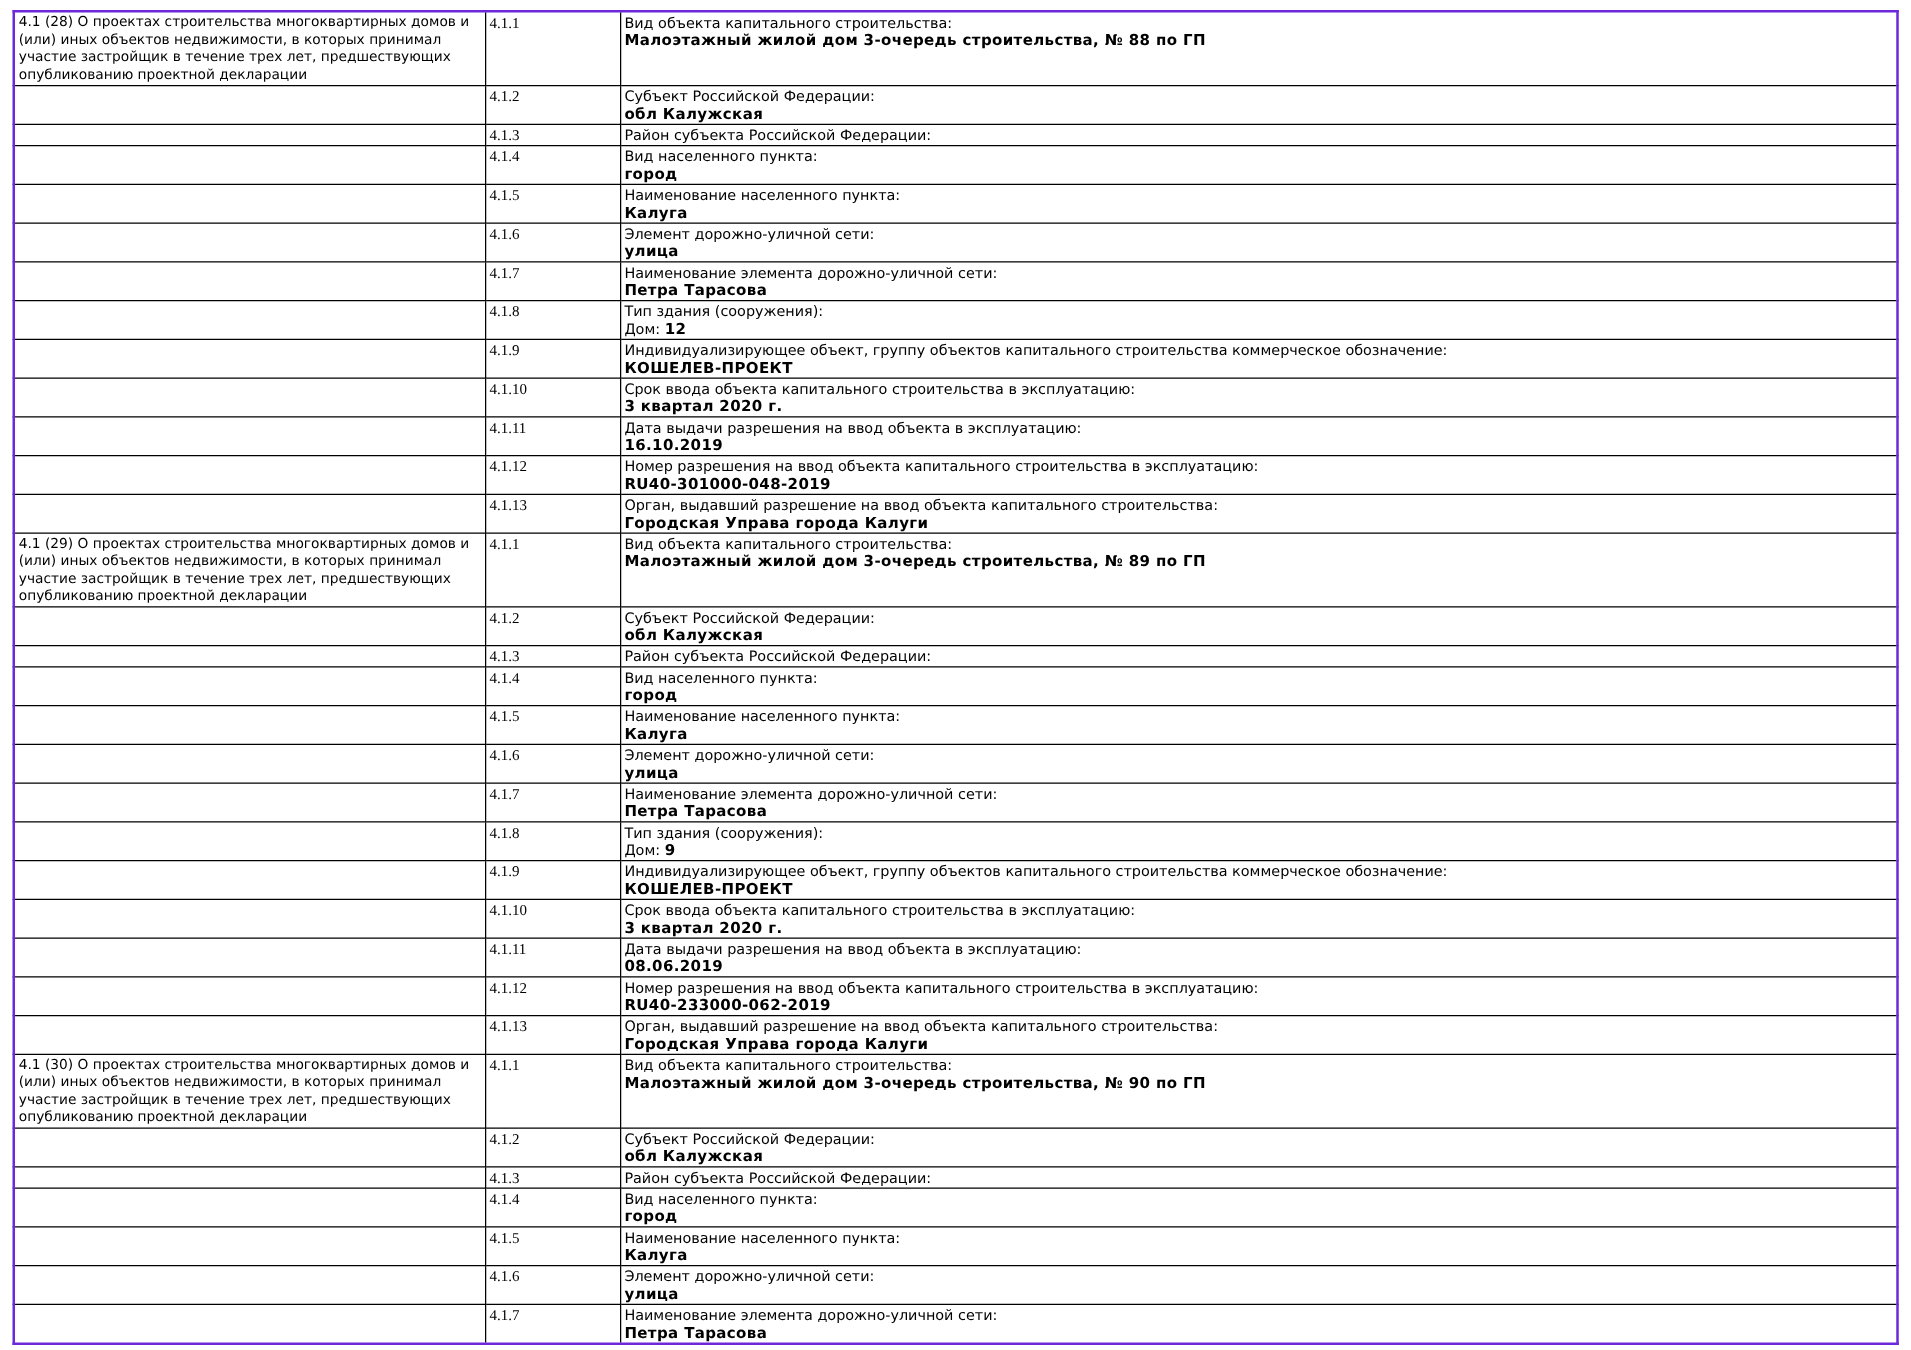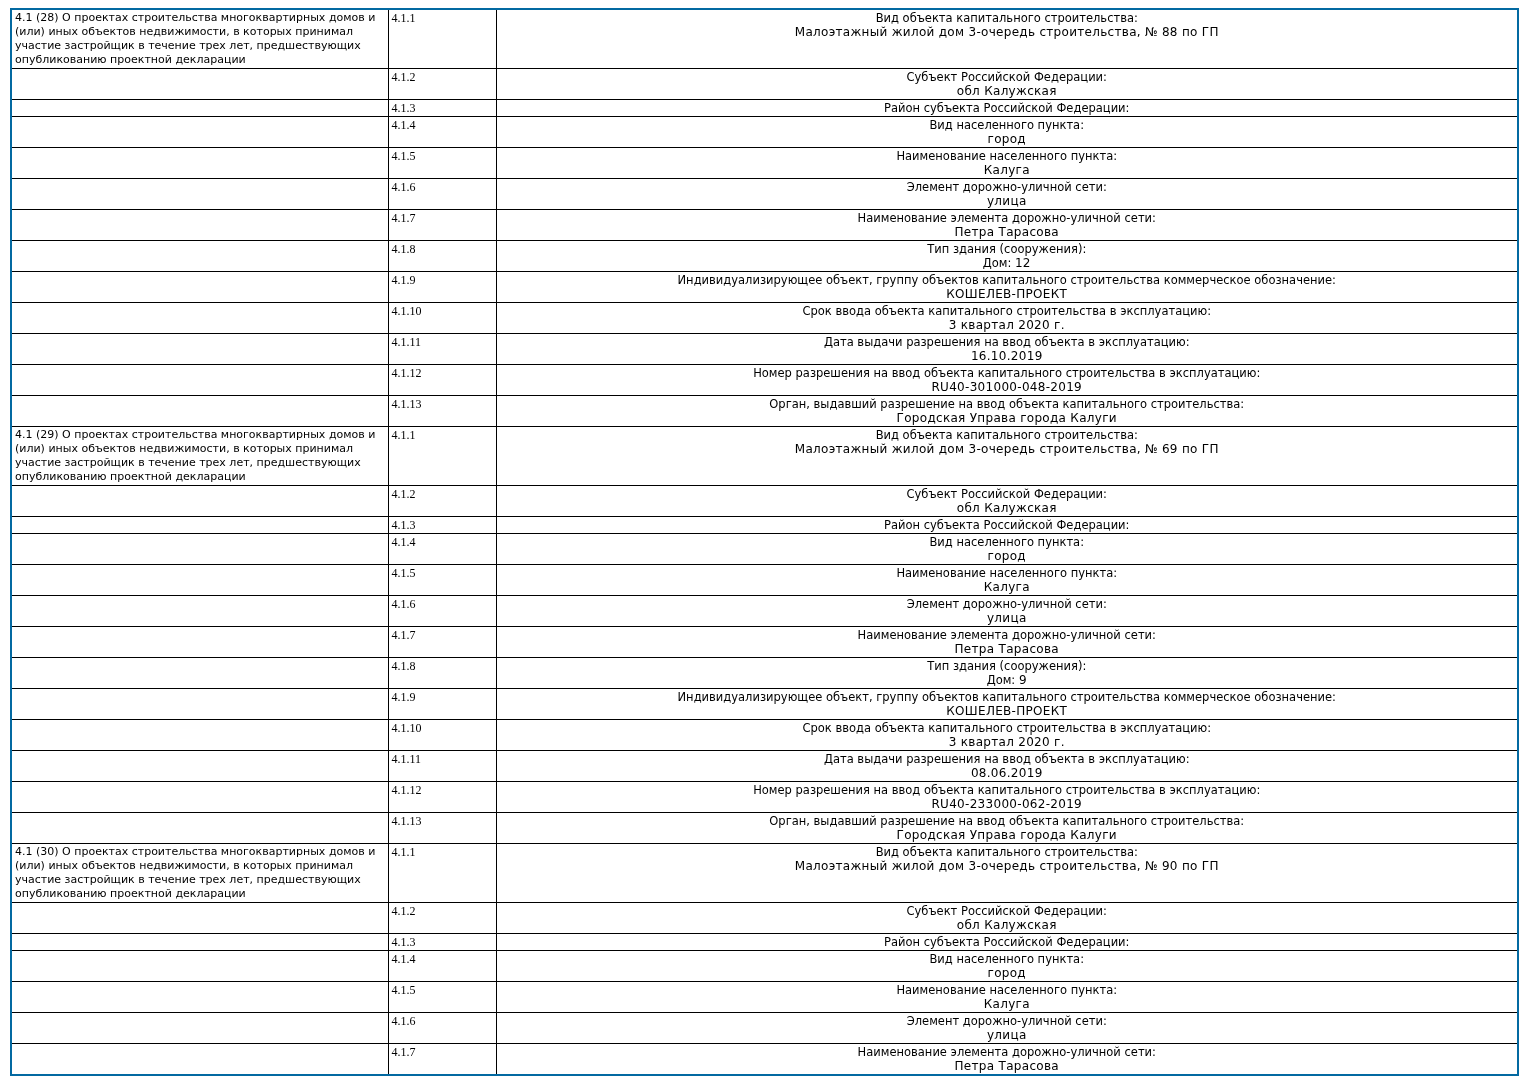--- a/index.html
+++ b/index.html
@@ -12,21 +12,21 @@
     font-family: "DejaVu Sans", "Liberation Sans", sans-serif;
     color: #000000;
   }
   .page {
     padding: 8px 0 0 10px;
   }
   table.decl-table {
     border-collapse: collapse;
     table-layout: fixed;
     width: 1507px;
-    border: 2px solid #0369a1;
+    border: 2px solid #6d28d9;
     padding-left: 31px;
   }
   table.decl-table td {
     border: 1px solid #000;
     padding: 1px 3px;
     vertical-align: top;
     overflow: hidden;
   }
   td.cell-section {
     font-size: 11px;
@@ -37,34 +37,33 @@
   td.cell-code {
     font-size: 12px;
     line-height: 14px;
     vertical-align: middle;
     font-family: Liberation Serif, serif;
   }
   td.cell-content {
     font-size: 11.5px;
     line-height: 14px;
     vertical-align: middle;
-    text-align: center;
   }
   .field-label {
     line-height: 14px;
   }
   .value-line {
     line-height: 14px;
   }
   .value-prefix {
     font-weight: normal;
     font-size: 11.5px;
   }
   .field-value {
-    font-weight: normal;
+    font-weight: bold;
     font-size: 12px;
     letter-spacing: 0.3px;
   }
 </style>
 </head>
 <body>
 
 <div class="page">
   <table class="decl-table">
     <colgroup>
@@ -181,21 +180,21 @@
     </td>
   </tr>
         <tr>
     <td class="cell-section">4.1 (29) О проектах строительства многоквартирных домов и
 (или) иных объектов недвижимости, в которых принимал
 участие застройщик в течение трех лет, предшествующих
 опубликованию проектной декларации</td>
     <td class="cell-code">4.1.1</td>
     <td class="cell-content">
       <div class="field-label">Вид объекта капитального строительства:</div>
-      <div class="value-line"><span class="value-prefix"></span><span class="field-value">Малоэтажный жилой дом 3-очередь строительства, № 69 по ГП</span></div>
+      <div class="value-line"><span class="value-prefix"></span><span class="field-value">Малоэтажный жилой дом 3-очередь строительства, № 89 по ГП</span></div>
     </td>
   </tr>
         <tr>
     <td class="cell-section"></td>
     <td class="cell-code">4.1.2</td>
     <td class="cell-content">
       <div class="field-label">Субъект Российской Федерации:</div>
       <div class="value-line"><span class="value-prefix"></span><span class="field-value">обл Калужская</span></div>
     </td>
   </tr>

